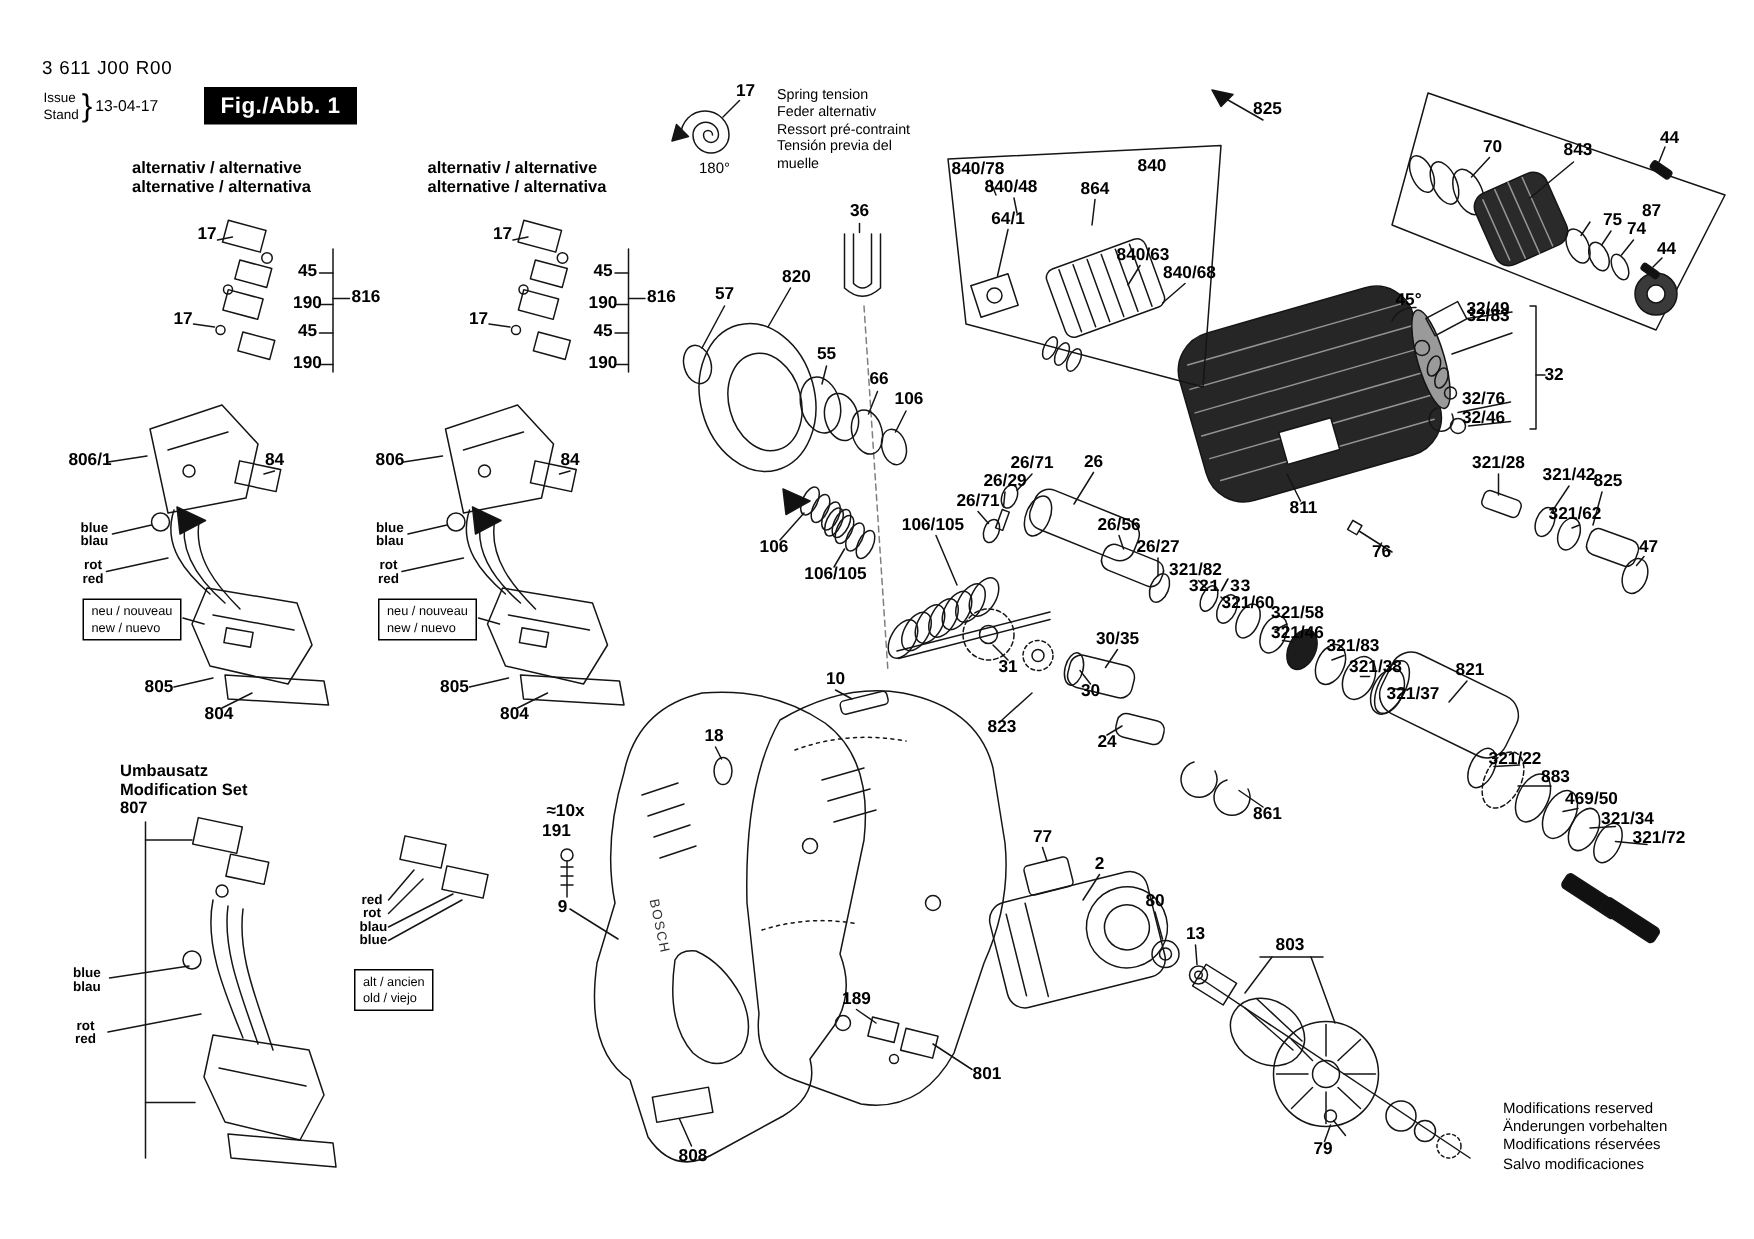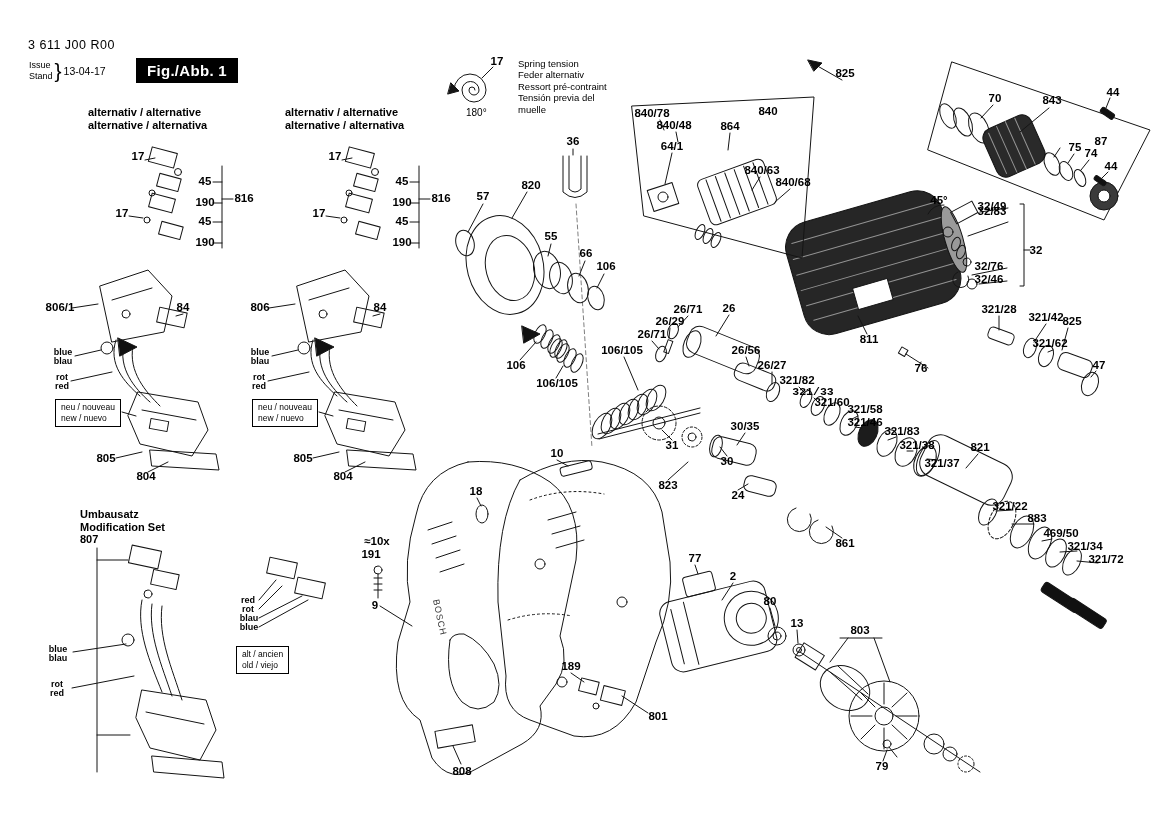--- a/index.html
+++ b/index.html
@@ -457,20 +457,26 @@
   </div>
   <div class="box" style="left:252px; top:399px;">
     <div>neu / nouveau</div>
     <div>new / nuevo</div>
   </div>
   <div class="box" style="left:236px; top:646px;">
     <div>alt / ancien</div>
     <div>old / viejo</div>
   </div>
 
+  <div class="mods">
+    <div>Modifications reserved</div>
+    <div>Änderungen vorbehalten</div>
+    <div>Modifications réservées</div>
+    <div>Salvo modificaciones</div>
+  </div>
 
   <div class="labels-layer">
       <div class="plabel" style="left: 497px; top: 62px;">17</div>
       <div class="plabel" style="left: 573px; top: 142px;">36</div>
       <div class="plabel" style="left: 483px; top: 197px;">57</div>
       <div class="plabel" style="left: 531px; top: 186px;">820</div>
       <div class="plabel" style="left: 551px; top: 237px;">55</div>
       <div class="plabel" style="left: 586px; top: 254px;">66</div>
       <div class="plabel" style="left: 606px; top: 267px;">106</div>
       <div class="plabel" style="left: 516px; top: 366px;">106</div>

